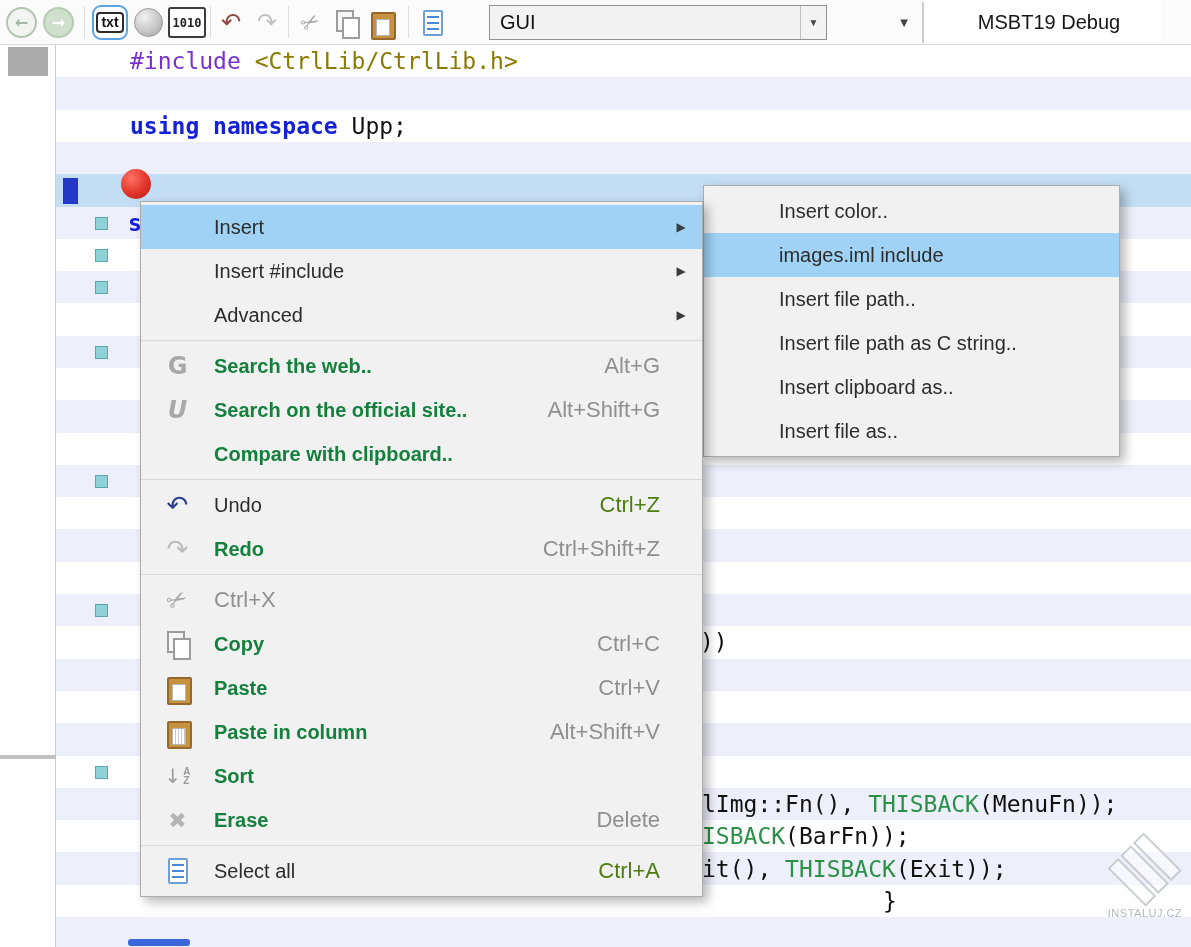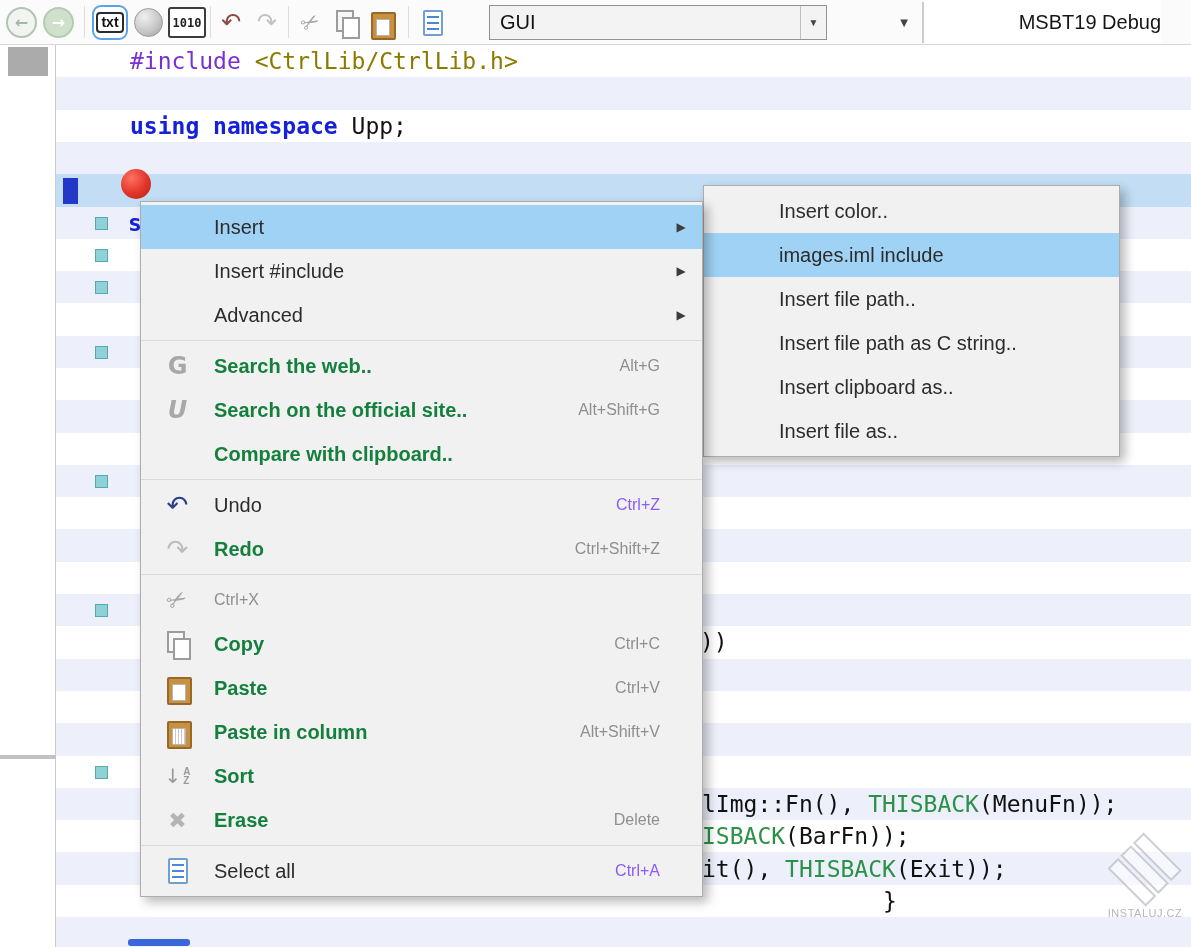--- a/index.html
+++ b/index.html
@@ -33,21 +33,21 @@
   .tb-doc  { left:416px; top:8px; width:34px; height:30px; }
 
   .combo { left:489px; top:5px; width:338px; height:35px; background:#f3f3f3;
            border:1px solid #919191; justify-content:flex-start; }
   .combo-label { padding-left:10px; font-size:20px; color:#111; flex:1; }
   .combo-arrow { width:26px; height:33px; display:flex; align-items:center; justify-content:center;
                  border-left:1px solid #c0c0c0; font-size:10px; color:#444; }
   .dd-btn { left:890px; top:5px; width:28px; height:35px; font-size:10px; color:#444; }
   .tb-sep2 { left:922px; top:2px; width:2px; height:41px; background:#cdcdcd; position:absolute; }
   .config-panel { left:925px; top:0; width:236px; height:44px; background:#ffffff;
-                  justify-content:flex-end; }
+                  justify-content:center; }
   .config-label { padding-left:12px; font-size:20px; color:#161616; }
 
   
   .left-panel { position:absolute; left:0; top:45px; width:56px; height:902px;
                 background:#ffffff; border-right:1px solid #cccccc; z-index:5; }
   .left-gray-block { position:absolute; left:8px; top:2px; width:40px; height:29px; background:#ababab; }
   .left-divider { position:absolute; left:0; top:710px; width:56px; height:4px; background:#c2c2c2; }
 
   
   .editor { position:absolute; left:56px; top:45px; width:1135px; height:902px;
@@ -72,22 +72,22 @@
   
   .menu { position:absolute; background:#f1f1f1; border:1px solid #adadad;
           box-shadow:5px 5px 10px rgba(0,0,0,0.28); padding:3px 0; z-index:20; }
   .main-menu { left:140px; top:201px; width:563px; }
   .sub-menu  { left:703px; top:185px; width:417px; z-index:19; }
   .mi { height:44px; display:flex; align-items:center; font-size:20px; color:#2c2c2c; cursor:default; }
   .mi.hl { background:#9fd2f5; }
   .mi.dim .mi-label { color:#15803d;font-weight:bold; }
   .mi-icon { width:73px; display:flex; align-items:center; justify-content:center; flex:none; }
   .mi-label { flex:1; white-space:nowrap; }
-  .mi-shortcut { font-size:16px; color:#8f8f8f; white-space:nowrap; }
-  .mi-shortcut.blue { color:#8b5cf6;margin-left:36px; }
+  .mi-shortcut { font-size:22px; color:#8f8f8f; white-space:nowrap; }
+  .mi-shortcut.blue { color:#4d7c0f;margin-left:36px; }
   .mi-arrow { width:42px; flex:none; text-align:center; font-size:12px; color:#3c3c3c;
               font-family:"DejaVu Sans", sans-serif; }
   .mi-arrow.empty { color:transparent; }
   .msep { height:1px; background:#dadada; margin:3px 0; }
   .sub-indent { width:75px; flex:none; }
 
   
   .gly { font-family:"DejaVu Sans", sans-serif; }
   .g-gly { font-size:24px; font-weight:bold; color:#a8a8a8; }
   .u-gly { font-size:24px; font-weight:bold; font-style:italic; color:#a8a8a8; }

